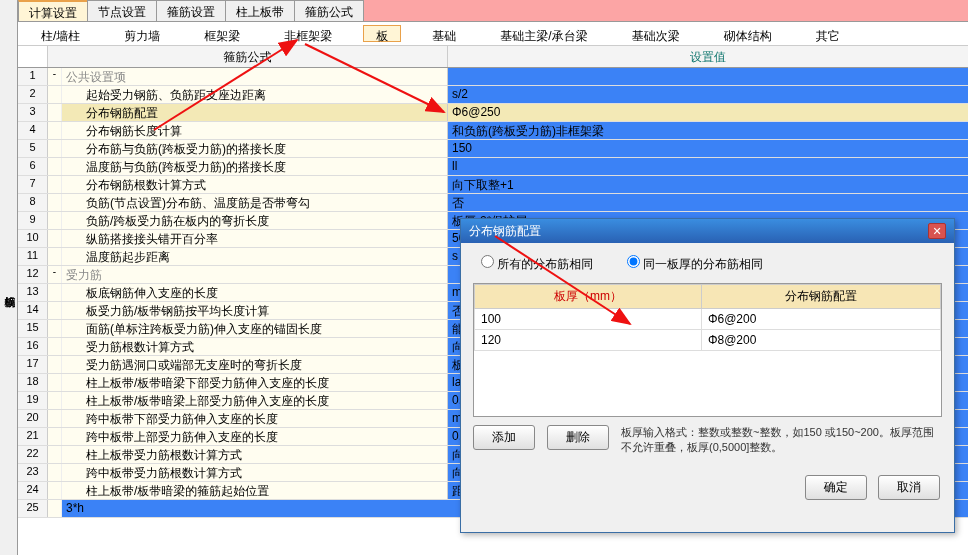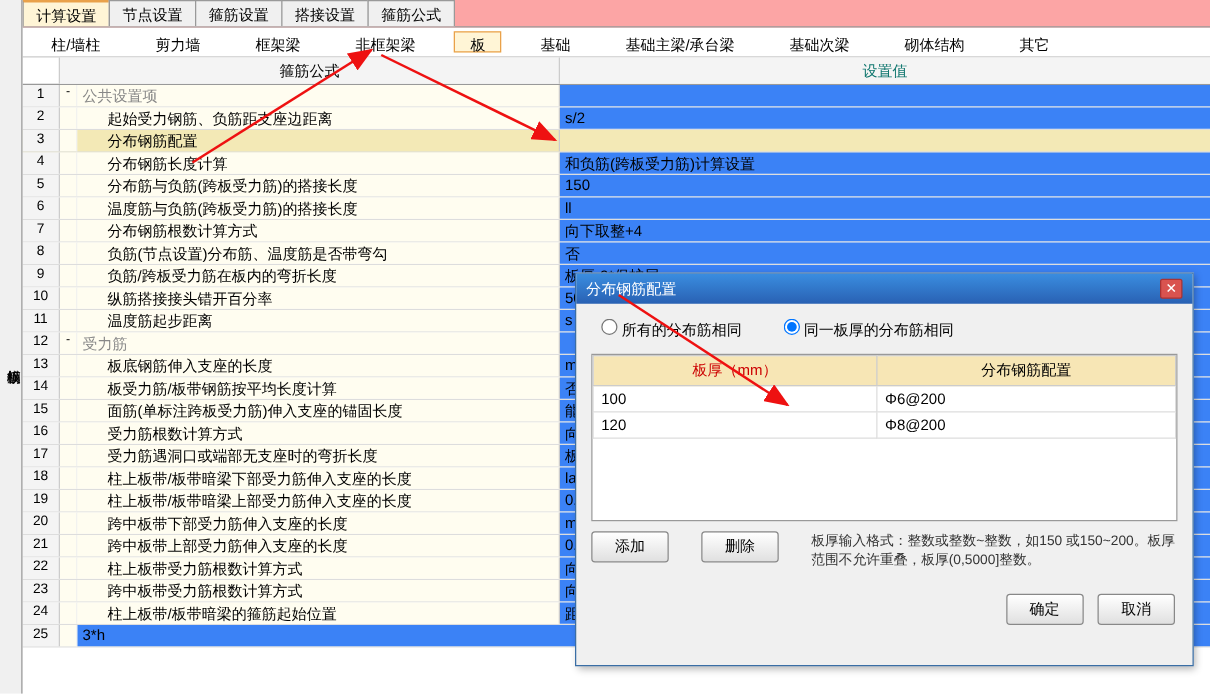--- a/index.html
+++ b/index.html
@@ -29,36 +29,36 @@
 .dlg-close{width:18px;height:16px;background:#d9534f;color:#fff;text-align:center;cursor:pointer;border:1px solid #a33;border-radius:2px;font-size:11px;line-height:14px}
 .dlg-body{padding:12px}
 .radios{margin-bottom:10px;padding-left:8px}
 .radios label{margin-right:30px}
 .tbl-wrap{border:1px solid #999;background:#fff;height:134px;overflow:auto}
 .inner-tbl{width:100%;border-collapse:collapse}
 .inner-tbl th{background:#f7e6b5;border:1px solid #ccc;padding:3px;font-weight:normal}
 .inner-tbl th.hl{color:#c00}
 .inner-tbl td{border:1px solid #ddd;padding:3px 6px}
 .btn{padding:3px 18px;border:1px solid #888;background:linear-gradient(#fff,#e0e0e0);cursor:pointer;border-radius:3px}
-.below-tbl{display:flex;margin-top:8px;align-items:flex-start;gap:26px}
+.below-tbl{display:flex;margin-top:8px;align-items:flex-start;gap:12px}
 .hint{font-size:11px;color:#333;flex:1}
 .dlg-foot{text-align:right;padding:8px 14px}
 .dlg-foot .btn{margin-left:8px}
 .arrow-svg{position:absolute;pointer-events:none;z-index:50}
 </style>
 </head>
 <body>
 
 <div class="side-tab">模板钢筋</div>
 
 <div class="top-tabs" id="top-tabs">
     <div class="top-tab active">计算设置</div>
     <div class="top-tab">节点设置</div>
     <div class="top-tab">箍筋设置</div>
-    <div class="top-tab">搭接设置</div>
+    <div class="top-tab">柱上板带</div>
     <div class="top-tab">箍筋公式</div>
   </div>
 <div class="sub-tabs" id="sub-tabs">
     <div class="sub-tab">柱/墙柱</div>
     <div class="sub-tab">剪力墙</div>
     <div class="sub-tab">框架梁</div>
     <div class="sub-tab">非框架梁</div>
     <div class="sub-tab active">板</div>
     <div class="sub-tab">基础</div>
     <div class="sub-tab">基础主梁/承台梁</div>
@@ -83,44 +83,45 @@
     <div class="row">
       <div class="cell-num">2</div>
       <div class="cell-exp"></div>
       <div class="cell-name">起始受力钢筋、负筋距支座边距离</div>
       <div class="cell-val">s/2</div>
     </div>
     <div class="row sel">
       <div class="cell-num">3</div>
       <div class="cell-exp"></div>
       <div class="cell-name">分布钢筋配置</div>
+      <div class="cell-val">Φ6@250</div>
     </div>
     <div class="row">
       <div class="cell-num">4</div>
       <div class="cell-exp"></div>
       <div class="cell-name">分布钢筋长度计算</div>
-      <div class="cell-val">和负筋(跨板受力筋)计算设置</div>
+      <div class="cell-val">和负筋(跨板受力筋)非框架梁</div>
     </div>
     <div class="row">
       <div class="cell-num">5</div>
       <div class="cell-exp"></div>
       <div class="cell-name">分布筋与负筋(跨板受力筋)的搭接长度</div>
       <div class="cell-val">150</div>
     </div>
     <div class="row">
       <div class="cell-num">6</div>
       <div class="cell-exp"></div>
       <div class="cell-name">温度筋与负筋(跨板受力筋)的搭接长度</div>
       <div class="cell-val">ll</div>
     </div>
     <div class="row">
       <div class="cell-num">7</div>
       <div class="cell-exp"></div>
       <div class="cell-name">分布钢筋根数计算方式</div>
-      <div class="cell-val">向下取整+4</div>
+      <div class="cell-val">向下取整+1</div>
     </div>
     <div class="row">
       <div class="cell-num">8</div>
       <div class="cell-exp"></div>
       <div class="cell-name">负筋(节点设置)分布筋、温度筋是否带弯勾</div>
       <div class="cell-val">否</div>
     </div>
     <div class="row">
       <div class="cell-num">9</div>
       <div class="cell-exp"></div>

